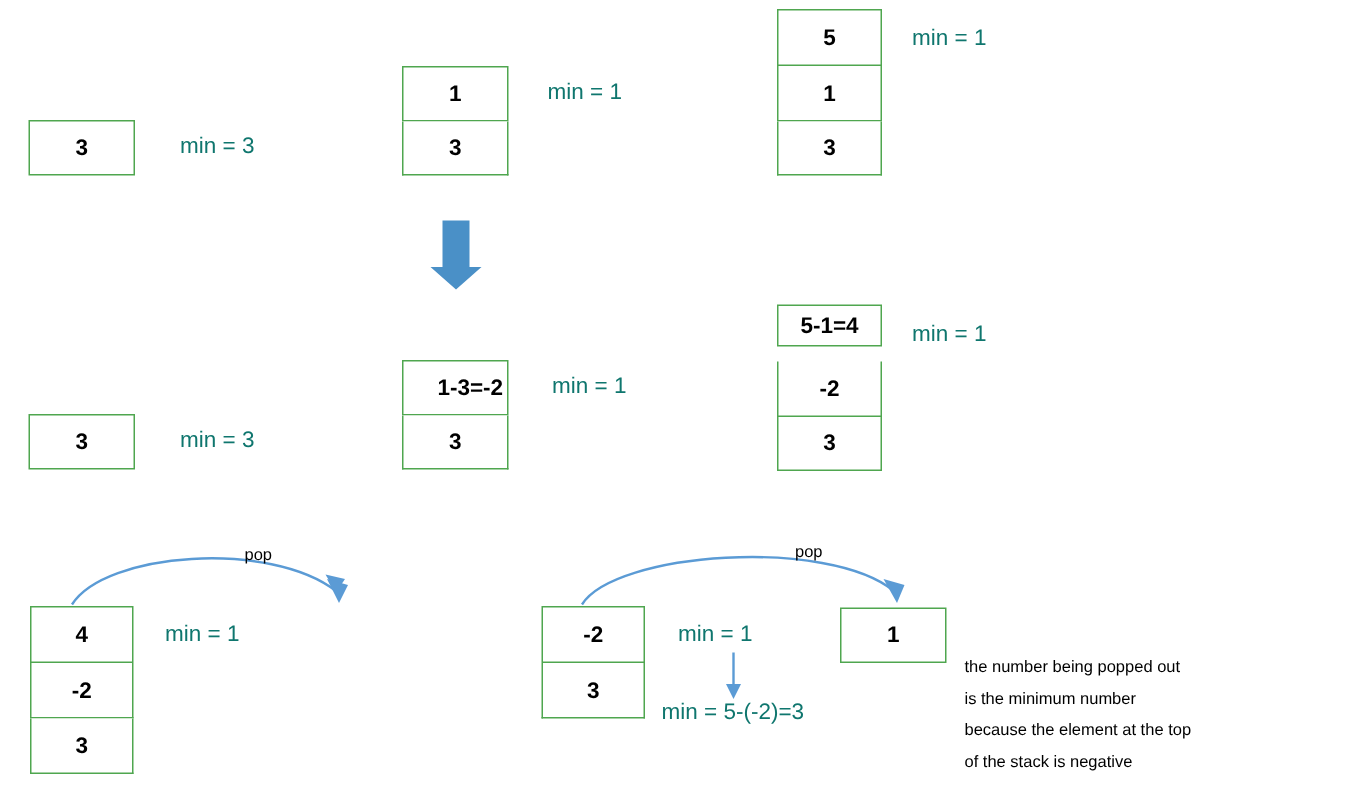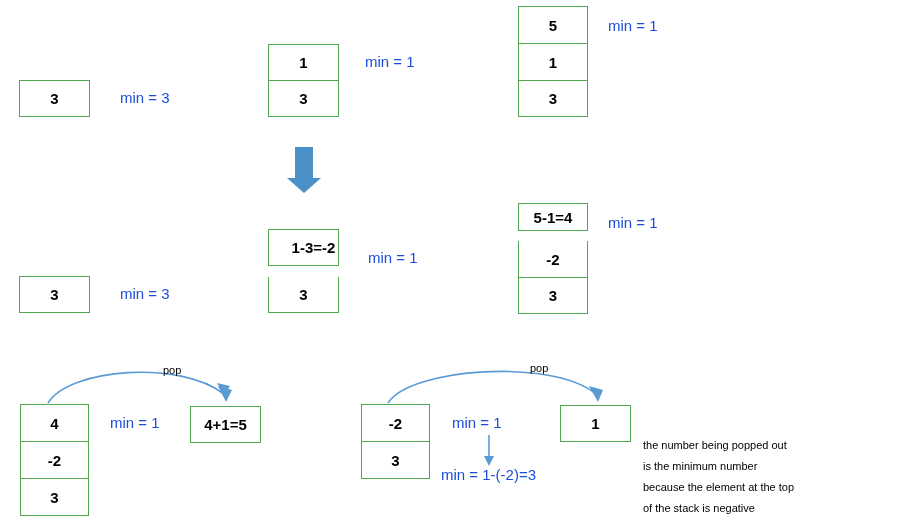--- a/index.html
+++ b/index.html
@@ -26,21 +26,21 @@
     display: flex;
     align-items: center;
     justify-content: center;
     letter-spacing: 0px;
   }
   .cell.stacked-below {
     border-top: none;
   }
   .label {
     position: absolute;
-    color: #1d4ed8;
+    color: #0f766e;
     font-size: 15px;
     font-weight: normal;
     white-space: nowrap;
     line-height: 18px;
   }
   .note {
     position: absolute;
     color: #000000;
     font-size: 11px;
     line-height: 21px;
@@ -98,47 +98,46 @@
   <div class="label" style="left:365px; top:53px;">min = 1</div>
 
   <div class="cell" style="left:518px; top:6px; width:70px; height:38px;">5</div>
   <div class="cell stacked-below" style="left:518px; top:44px; width:70px; height:37px;">1</div>
   <div class="cell stacked-below" style="left:518px; top:81px; width:70px; height:36px;">3</div>
   <div class="label" style="left:608px; top:17px;">min = 1</div>
 
   <div class="cell" style="left:19px; top:276px; width:71px; height:37px;">3</div>
   <div class="label" style="left:120px; top:285px;">min = 3</div>
 
-  <div class="cell" style="left:268px; top:229px; width:71px; height:37px;padding-left:20px;">1-3=-2</div>
+  <div class="cell" style="left:268px; top:240px; width:71px; height:37px;padding-left:20px;">1-3=-2</div>
   <div class="cell stacked-below" style="left:268px; top:277px; width:71px; height:36px;">3</div>
   <div class="label" style="left:368px; top:249px;">min = 1</div>
 
   <div class="cell" style="left:518px; top:203px; width:70px; height:28px;text-align:center;">5-1=4</div>
   <div class="cell stacked-below" style="left:518px; top:241px; width:70px; height:37px;">-2</div>
   <div class="cell stacked-below" style="left:518px; top:278px; width:70px; height:36px;">3</div>
   <div class="label" style="left:608px; top:214px;">min = 1</div>
 
   <div class="pop-label" style="left:163px; top:364px;">pop</div>
 
   <div class="cell" style="left:20px; top:404px; width:69px; height:38px;">4</div>
   <div class="cell stacked-below" style="left:20px; top:442px; width:69px; height:37px;">-2</div>
   <div class="cell stacked-below" style="left:20px; top:479px; width:69px; height:37px;">3</div>
 
   <div class="label" style="left:110px; top:414px;">min = 1</div>
 
-  <div class="cell" style="left:190px; top:406px; width:71px; height:37px;">4+1=5</div>
 
   <div class="pop-label" style="left:530px; top:362px;">pop</div>
 
   <div class="cell" style="left:361px; top:404px; width:69px; height:38px;">-2</div>
   <div class="cell stacked-below" style="left:361px; top:442px; width:69px; height:37px;">3</div>
 
   <div class="label" style="left:452px; top:414px;">min = 1</div>
 
-  <div class="label" style="left:441px; top:466px;">min = 1-(-2)=3</div>
+  <div class="label" style="left:441px; top:466px;">min = 5-(-2)=3</div>
 
   <div class="cell" style="left:560px; top:405px; width:71px; height:37px;">1</div>
 
   <div class="note" style="left:643px; top:435px; width:250px;">the number being popped out
 is the minimum number
 because the element at the top
 of the stack is negative</div>
 
 </div>
 

